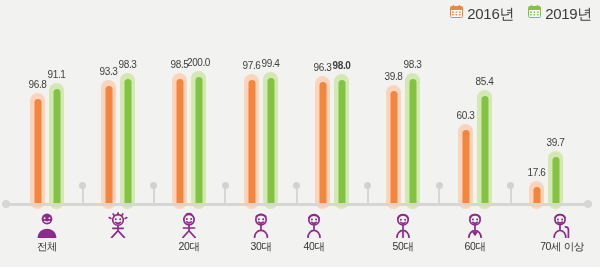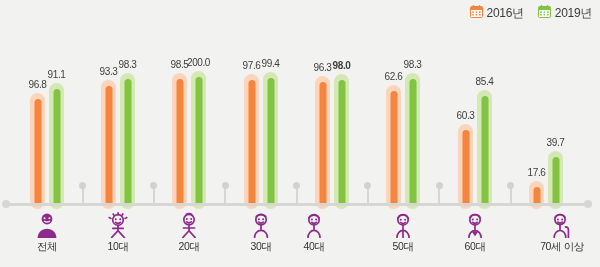--- a/index.html
+++ b/index.html
@@ -30,21 +30,21 @@
     display: flex;
     align-items: center;
     gap: 14px;
   }
   .legend-item {
     display: flex;
     align-items: center;
     gap: 4px;
   }
   .legend-label {
-    font-size: 12px;
+    font-size: 15px;
     color: #3b3b3b;
     letter-spacing: -0.3px;
     line-height: 1;
   }
   .cal-icon { display: block; }
 
   
   .plot {
     position: absolute;
     left: 0;
@@ -270,21 +270,21 @@
             <div class="bar green" style="height: 135.34px; font-weight: bold;">
               <div class="core" style="height: 126.34px;"></div>
               <div class="bar-value">98.0</div>
             </div>
           </div>
         </div>
         <div class="group" style="left: 386px;">
           <div class="bars">
             <div class="bar orange" style="height: 123.636px;">
               <div class="core" style="height: 114.636px;"></div>
-              <div class="bar-value">62.6</div>
+              <div class="bar-value">39.8</div>
             </div>
             <div class="bar green" style="height: 135.739px;">
               <div class="core" style="height: 126.739px;"></div>
               <div class="bar-value">98.3</div>
             </div>
           </div>
         </div>
         <div class="group" style="left: 458px;">
           <div class="bars">
             <div class="bar orange" style="height: 85.199px;">
@@ -356,21 +356,20 @@
           <div class="cat-icon">
             <svg width="24" height="26" viewBox="0 0 24 26">
         <circle cx="12" cy="8" r="5.3" fill="none" stroke="#8e2a8c" stroke-width="1.7" stroke-linecap="round" stroke-linejoin="round"></circle>
         <path d="M12 2.7V0.9M8.2 3.6L7.2 2.0M15.8 3.6L16.8 2.0M4.9 6.4L3.2 5.6M19.1 6.4L20.8 5.6" fill="none" stroke="#8e2a8c" stroke-width="1.7" stroke-linecap="round" stroke-linejoin="round"></path>
         <circle cx="9.8" cy="7.2" r="1" fill="#8e2a8c"></circle>
         <circle cx="14.2" cy="7.2" r="1" fill="#8e2a8c"></circle>
         <path d="M9.7 10.3c1.4 1.2 3.2 1.2 4.6 0" fill="none" stroke="#8e2a8c" stroke-width="1.7" stroke-linecap="round" stroke-linejoin="round"></path>
         <path d="M12 13.3v5.4M12 18.7L5.6 25.6M12 18.7L18.4 25.6M6.8 16.3h10.4" fill="none" stroke="#8e2a8c" stroke-width="1.7" stroke-linecap="round" stroke-linejoin="round"></path>
       </svg>
           </div>
-          <div class="cat-label">10대</div>
         </div>
         <div class="cat" style="left: 189px;">
           <div class="cat-icon">
             <svg width="24" height="26" viewBox="0 0 24 26">
         <circle cx="12" cy="7.6" r="5.2" fill="none" stroke="#8e2a8c" stroke-width="1.7" stroke-linecap="round" stroke-linejoin="round"></circle>
         <path d="M9.2 2.6c1.2-1.3 4.4-1.3 5.6 0" fill="none" stroke="#8e2a8c" stroke-width="1.7" stroke-linecap="round" stroke-linejoin="round"></path>
         <circle cx="9.9" cy="7" r="1" fill="#8e2a8c"></circle>
         <circle cx="14.1" cy="7" r="1" fill="#8e2a8c"></circle>
         <path d="M9.8 9.9c1.3 1.2 3.1 1.2 4.4 0" fill="none" stroke="#8e2a8c" stroke-width="1.7" stroke-linecap="round" stroke-linejoin="round"></path>
         <path d="M12 12.8v6M12 18.8L5.8 25.6M12 18.8L18.2 25.6M6.4 16h11.2" fill="none" stroke="#8e2a8c" stroke-width="1.7" stroke-linecap="round" stroke-linejoin="round"></path>

